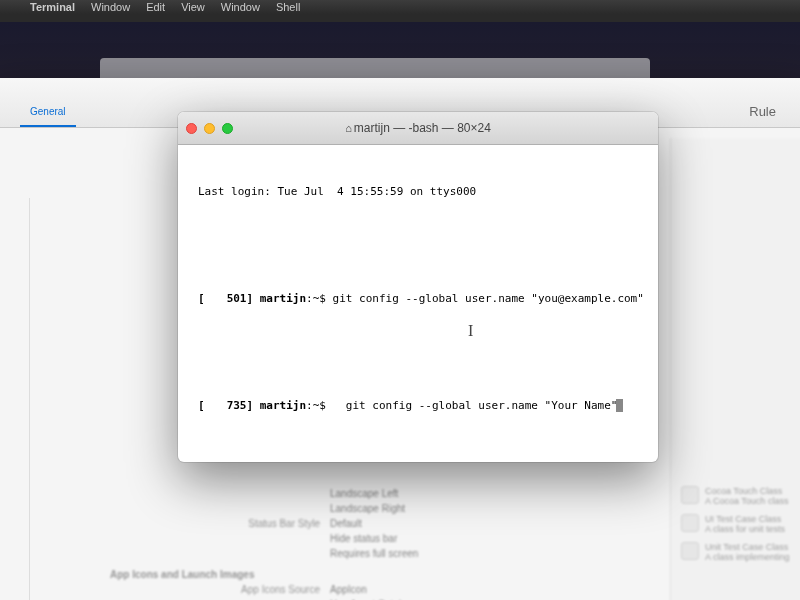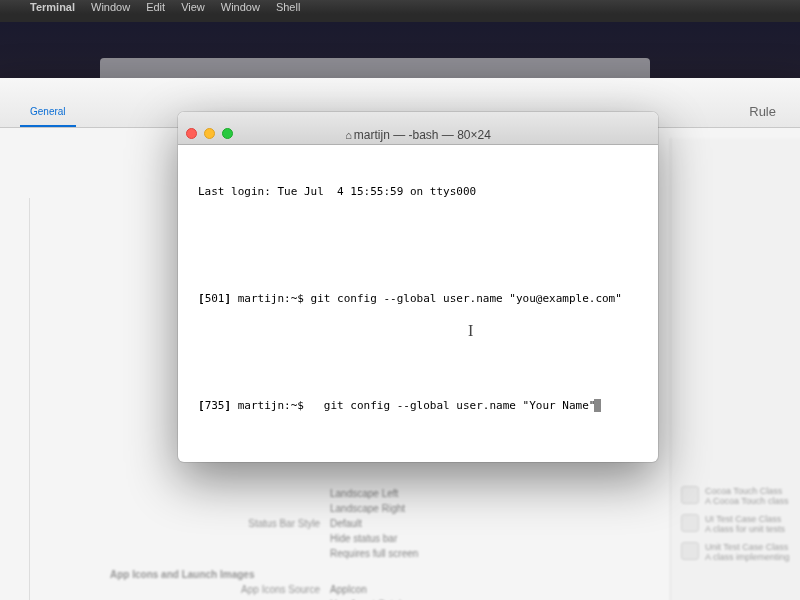--- a/index.html
+++ b/index.html
@@ -158,21 +158,21 @@
       background: #ffffff;
       border-radius: 6px;
       box-shadow: 0 18px 50px rgba(0,0,0,0.45), 0 0 0 1px rgba(0,0,0,0.1);
       overflow: hidden;
     }
     .terminal-titlebar {
       height: 22px;
       background: linear-gradient(#e8e8e8, #d4d4d4);
       border-bottom: 1px solid #b0b0b0;
       display: flex;
-      align-items: flex-start;
+      align-items: center;
       padding: 16px 8px;
       position: relative;
     }
     .traffic-lights {
       display: flex;
       gap: 7px;
     }
     .traffic-light {
       width: 11px;
       height: 11px;
@@ -200,22 +200,22 @@
       font-family: "Menlo", "Monaco", "Consolas", monospace;
       font-size: 11px;
       line-height: 1.5;
       color: #000;
       white-space: pre;
     }
     .terminal-line {
       margin: 2px 0;
     }
     .bracket { font-weight: bold; }
-    .histnum { font-weight: normal; }
-    .user { color: #000; font-weight: normal; margin-top: 24px; }
+    .histnum { font-weight: bold; margin-left: 22px; }
+    .user { color: #000; font-weight: bold; margin-top: 24px; }
     .tilde { color: #000; }
     .prompt-sym { color: #000; }
     .cmd { color: #000; }
     .cursor-block {
       display: inline-block;
       width: 7px;
       height: 13px;
       background: #888;
       vertical-align: text-bottom;
       margin-left: -1px;

